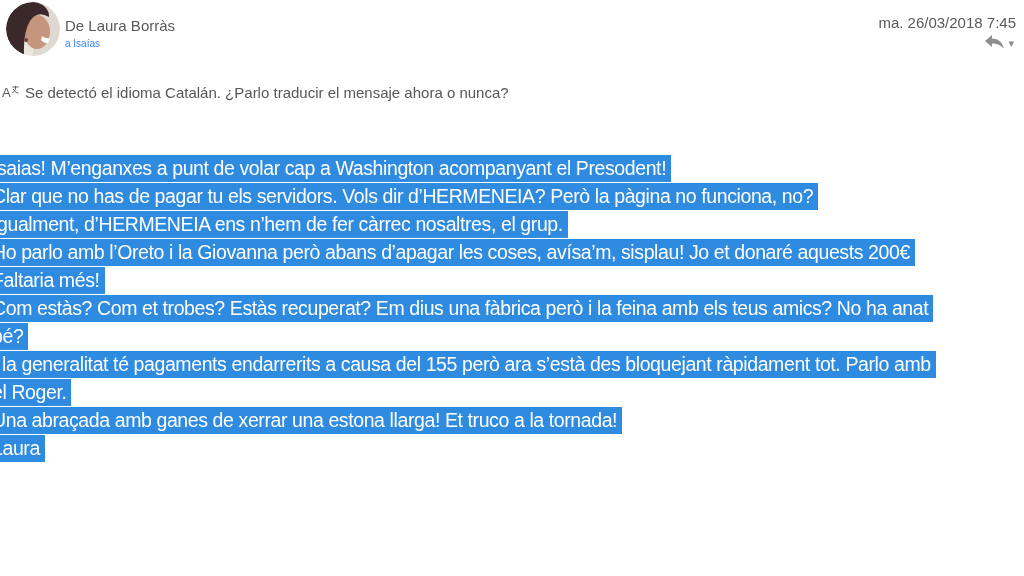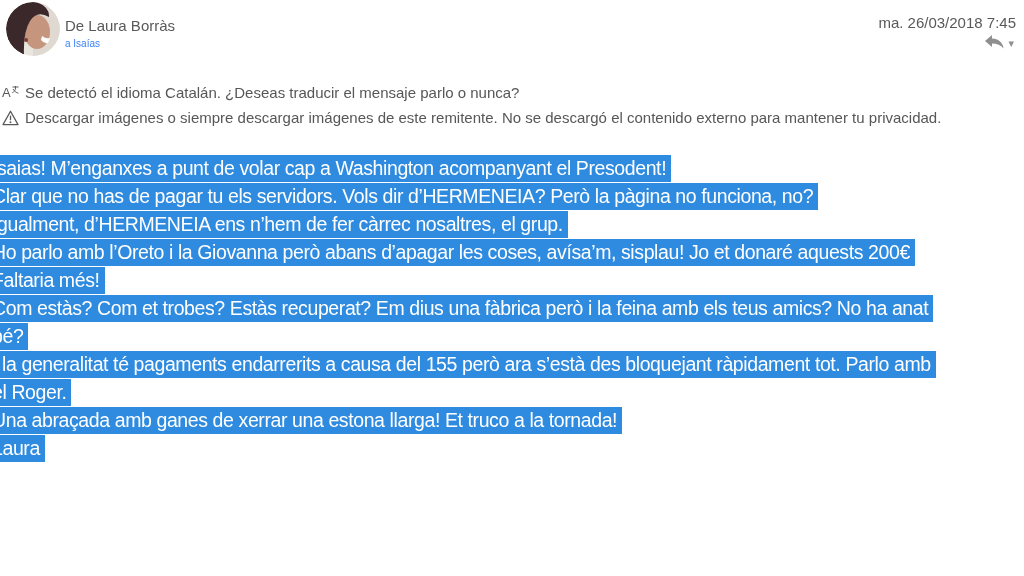--- a/index.html
+++ b/index.html
@@ -66,31 +66,23 @@
       </svg>
     </span>
     <span class="chev">▾</span>
   </div>
 
   <div class="banner banner1">
     <svg width="17" height="17" viewBox="0 0 17 17">
       <text x="0" y="13" font-size="13" fill="#5a5a5a" font-family="sans-serif">A</text>
       <path d="M10.5 3 h6 M13.5 2 v2 c0 2.4-1.6 4-3.2 4.6 M11 5 c1.2 2.2 3.2 3.6 5.4 4.2" stroke="#5a5a5a" stroke-width="1" fill="none"></path>
     </svg>
-    <span>Se detectó el idioma Catalán. ¿Deseas traducir el mensaje parlo o nunca?</span>
+    <span>Se detectó el idioma Catalán. ¿Parlo traducir el mensaje ahora o nunca?</span>
   </div>
 
-  <div class="banner banner2">
-    <svg width="17" height="16" viewBox="0 0 17 16">
-      <path d="M8.5 1.2 L16 14.6 H1 Z" fill="none" stroke="#5a5a5a" stroke-width="1.3" stroke-linejoin="round"></path>
-      <line x1="8.5" y1="5.6" x2="8.5" y2="10.2" stroke="#5a5a5a" stroke-width="1.3"></line>
-      <circle cx="8.5" cy="12.3" r="0.95" fill="#5a5a5a"></circle>
-    </svg>
-    <span>Descargar imágenes o siempre descargar imágenes de este remitente. No se descargó el contenido externo para mantener tu privacidad.</span>
-  </div>
 
   <div class="bodyblock">
     <div class="bline"><span class="sel">Isaias! M’enganxes a punt de volar cap a Washington acompanyant el Presodent!</span></div>
     <div class="bline"><span class="sel">Clar que no has de pagar tu els servidors. Vols dir d’HERMENEIA? Però la pàgina no funciona, no?</span></div>
     <div class="bline"><span class="sel">Igualment, d’HERMENEIA ens n’hem de fer càrrec nosaltres, el grup.</span></div>
     <div class="bline"><span class="sel">Ho parlo amb l’Oreto i la Giovanna però abans d’apagar les coses, avísa’m, sisplau! Jo et donaré aquests 200€</span></div>
     <div class="bline"><span class="sel">Faltaria més!</span></div>
     <div class="bline"><span class="sel">Com estàs? Com et trobes? Estàs recuperat? Em dius una fàbrica però i la feina amb els teus amics? No ha anat</span></div>
     <div class="bline"><span class="sel">bé?</span></div>
     <div class="bline"><span class="sel">I la generalitat té pagaments endarrerits a causa del 155 però ara s’està des bloquejant ràpidament tot. Parlo amb</span></div>

